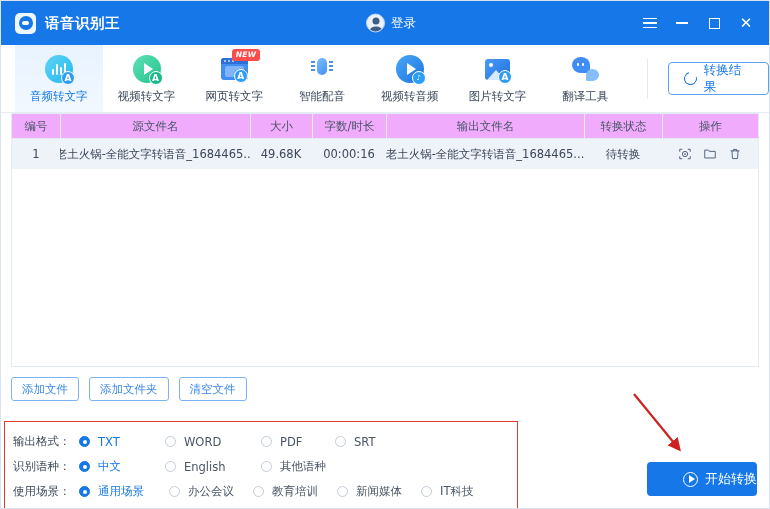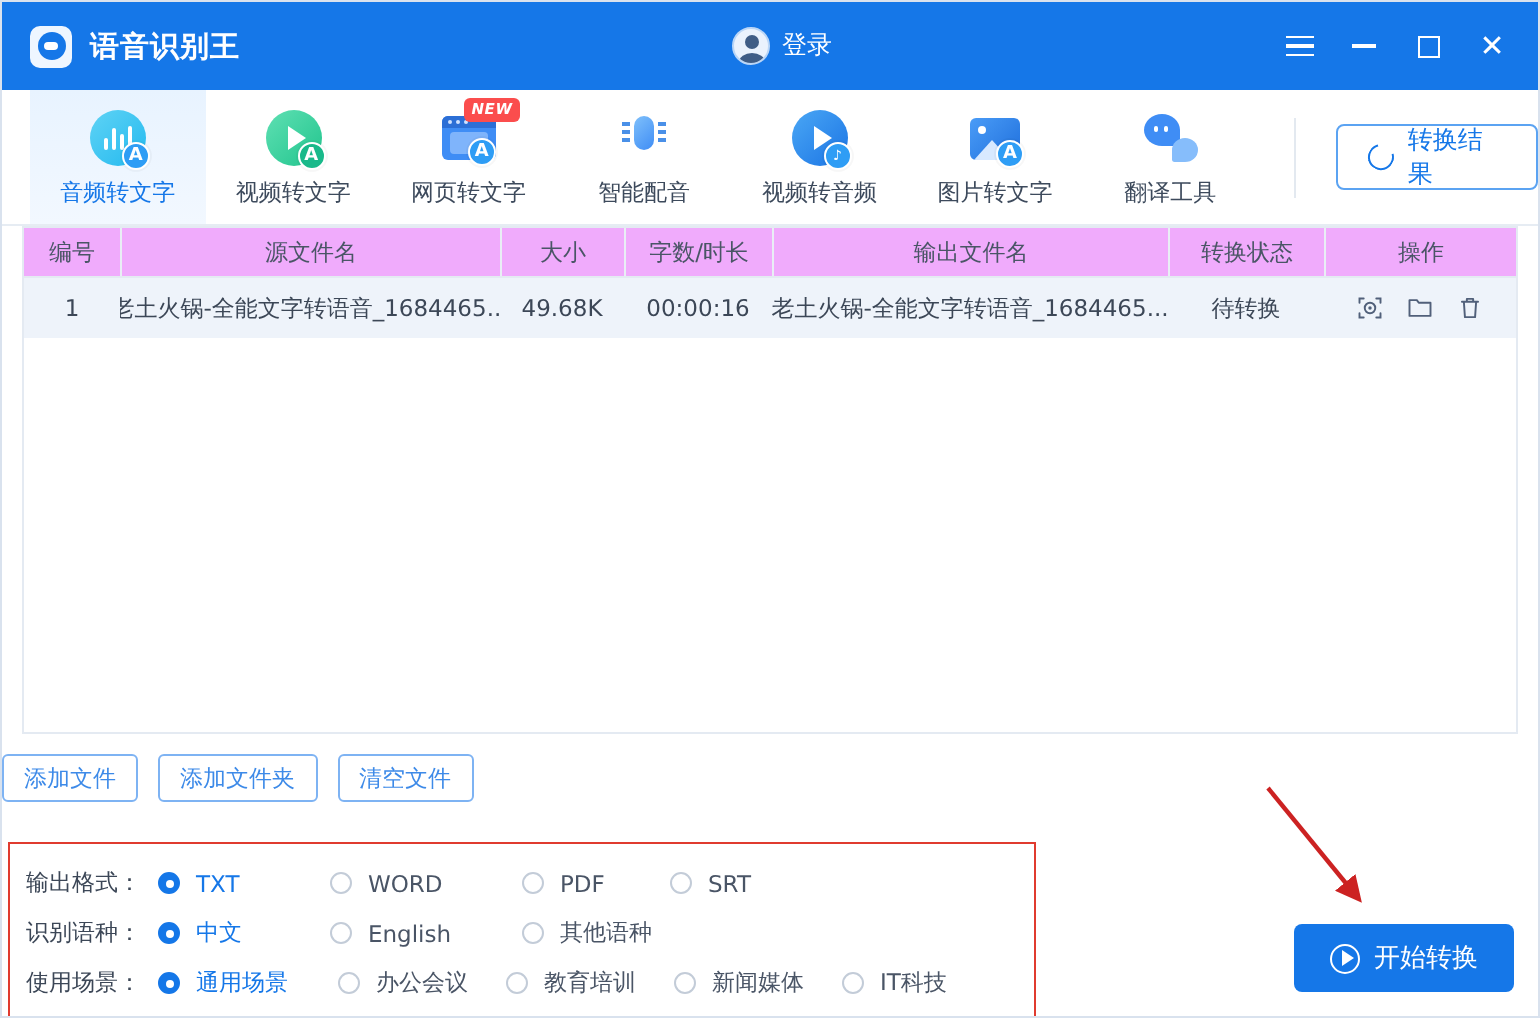--- a/index.html
+++ b/index.html
@@ -279,20 +279,21 @@
     color: #3c4757;
     font-size: 11.5px;
   }
   .trow .c-act { gap: 11px; }
   .act-ico { cursor: pointer; color: #51607a; display:flex; align-items:center; }
 
   .table-actions {
     height: 44px;
     display: flex; align-items: center;
     gap: 10px;
+    padding-left: 10px;
     background: #fff;
   }
   .sm-btn {
     height: 24px;
     padding: 0 10px;
     border: 1px solid #7eb3f3;
     border-radius: 3px;
     background: #fff;
     color: #3d8ae8;
     font-size: 11.5px;
@@ -353,21 +354,21 @@
 
   
   .start-btn {
     position: absolute;
     right: 12px; bottom: 12px;
     width: 110px; height: 34px;
     background: #1577e8;
     border-radius: 4px;
     color: #fff;
     font-size: 13px;
-    display: flex; align-items: center; justify-content: center;
+    display: flex; align-items: center; justify-content: flex-end;
     gap: 7px;
     cursor: pointer;
   }
   .play-circle {
     width: 15px; height: 15px;
     border: 1.5px solid #fff; border-radius: 50%;
     display: flex; align-items: center; justify-content: center;
   }
   .play-circle::after {
     content: ""; width: 0; height: 0;

